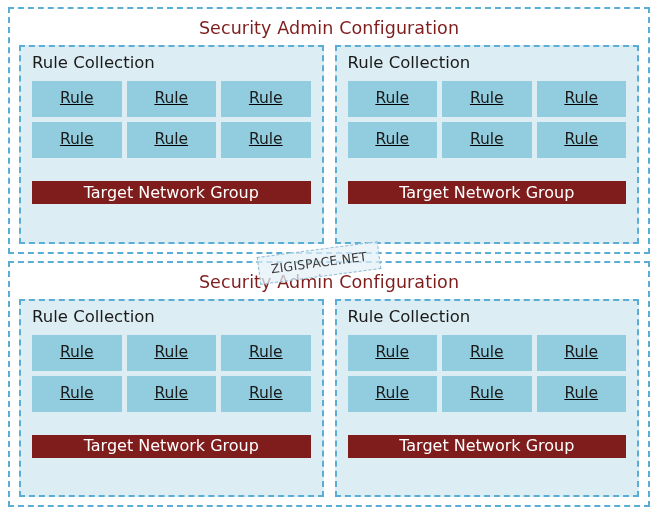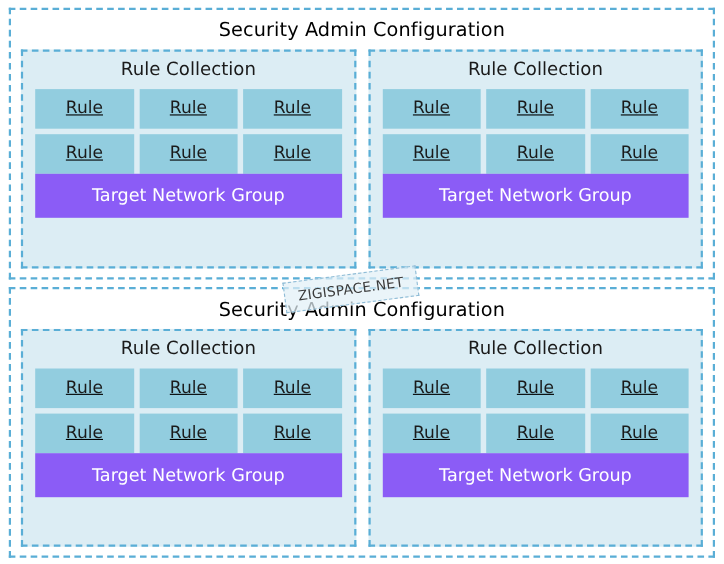--- a/index.html
+++ b/index.html
@@ -35,21 +35,21 @@
     border: 2px dashed #5aaed6;
     background: #ffffff;
     display: flex;
     flex-direction: column;
     padding: 4px 9px 8px 9px;
   }
 
   .admin-config-title {
     text-align: center;
     font-size: 17.5px;
-    color: #000000;
+    color: #7f1d1d;
     letter-spacing: 0.1px;
     padding: 5px 0 7px 0;
     line-height: 1.15;
     white-space: nowrap;
   }
 
   .collections-row {
     flex: 1 1 auto;
     display: flex;
     flex-direction: row;
@@ -63,21 +63,21 @@
     box-sizing: border-box;
     border: 2px dashed #5aaed6;
     background: #dcedf4;
     display: flex;
     flex-direction: column;
     padding: 3px 11px 9px 11px;
     min-width: 0;
   }
 
   .rule-collection-title {
-    text-align: center;
+    text-align: left;
     font-size: 16.5px;
     color: #1a1a1a;
     padding: 4px 0 8px 0;
     line-height: 1.15;
     white-space: nowrap;
   }
 
   .rule-grid {
     display: flex;
     flex-direction: column;
@@ -98,23 +98,23 @@
     display: flex;
     align-items: center;
     justify-content: center;
     font-size: 15.5px;
     color: #1a1a1a;
     line-height: 1;
     min-width: 0;
   }
 
   .target-network-group {
-    margin-top: 0;
-    background: #8b5cf6;
-    height: 40px;
+    margin-top: 23px;
+    background: #7f1d1d;
+    height: 23px;
     display: flex;
     align-items: center;
     justify-content: center;
     color: #ffffff;
     font-size: 16px;
     line-height: 1;
     white-space: nowrap;
   }
 
   

